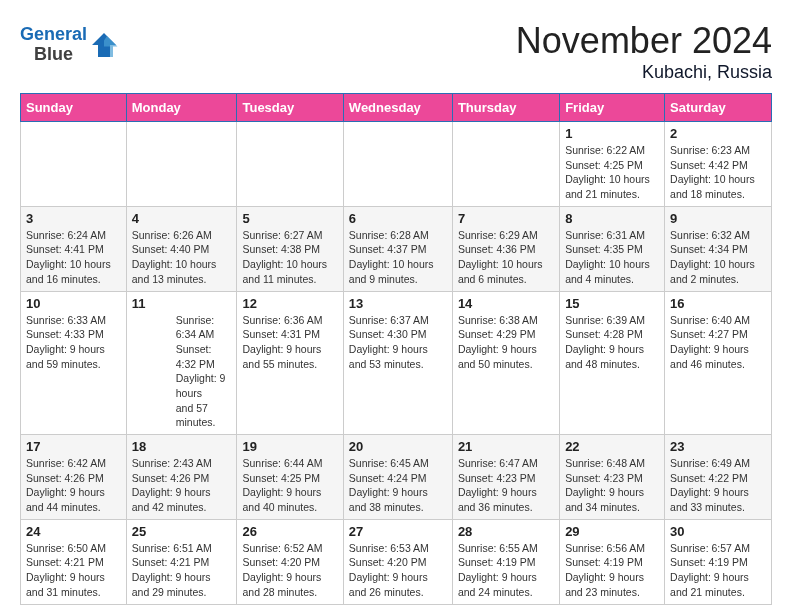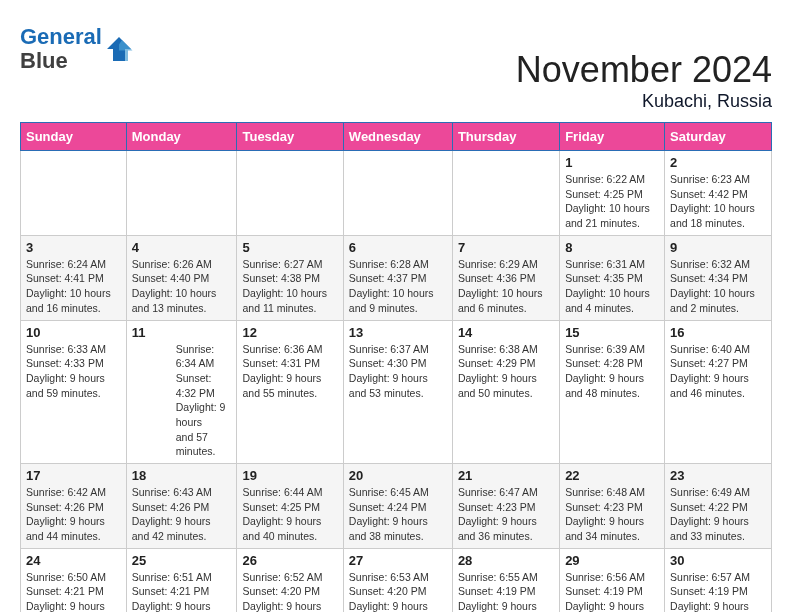--- a/index.html
+++ b/index.html
@@ -15,41 +15,41 @@
       justify-content: space-between;
       align-items: flex-start;
       margin-bottom: 10px;
     }
     .logo {
       display: flex;
       align-items: center;
       margin-top: 5px;
     }
     .logo-text {
-      font-size: 22px;
+      font-size: 18px;
       font-weight: bold;
       color: #333;
       line-height: 1.1;
+      text-align: center;
     }
     .logo-text span {
       color: #1a6bb5;
     }
     .logo-icon {
       width: 30px;
       height: 30px;
       margin-left: 2px;
     }
     .title-section {
       text-align: right;
     }
     .month-title {
       font-size: 36px;
       font-weight: normal;
       color: #222;
-      margin-top: 29px;
     }
     .location-title {
       font-size: 18px;
       color: #0f172a;
     }
     .calendar-table {
       width: 100%;
       border-collapse: collapse;
       font-size: 11px;
     }
@@ -251,21 +251,21 @@
       <tr>
         <td>
           <span class="day-number">17</span>
           <div class="day-detail" style="white-space: pre-line;">Sunrise: 6:42 AM
 Sunset: 4:26 PM
 Daylight: 9 hours
 and 44 minutes.</div>
         </td>
         <td>
           <span class="day-number">18</span>
-          <div class="day-detail" style="white-space: pre-line;">Sunrise: 6:43 AM
+          <div class="day-detail" style="white-space: pre-line;">Sunrise: 2:43 AM
 Sunset: 4:26 PM
 Daylight: 9 hours
 and 42 minutes.</div>
         </td>
         <td>
           <span class="day-number">19</span>
           <div class="day-detail" style="white-space: pre-line;">Sunrise: 6:44 AM
 Sunset: 4:25 PM
 Daylight: 9 hours
 and 40 minutes.</div>

